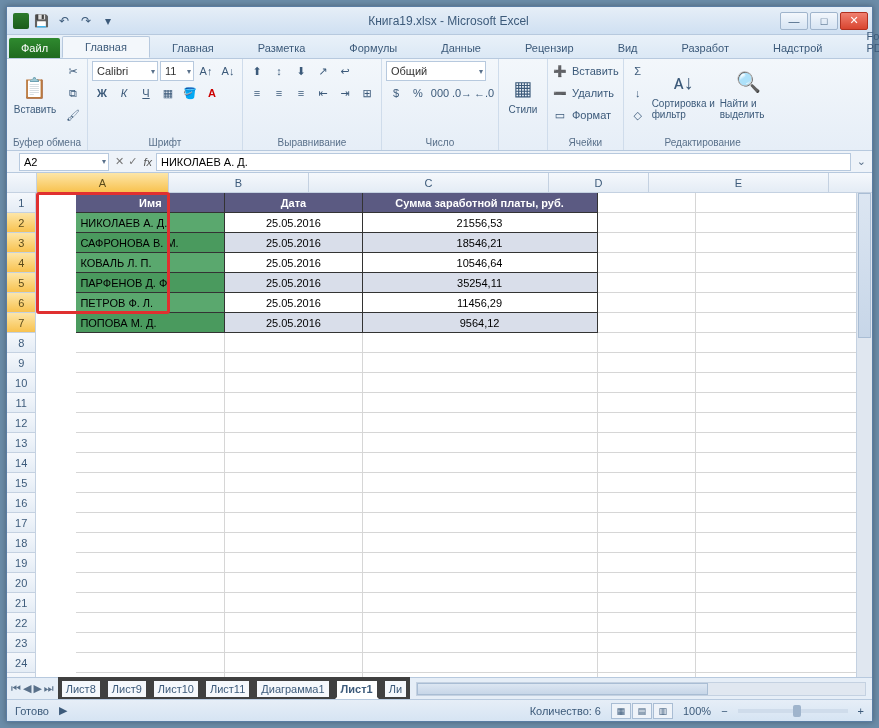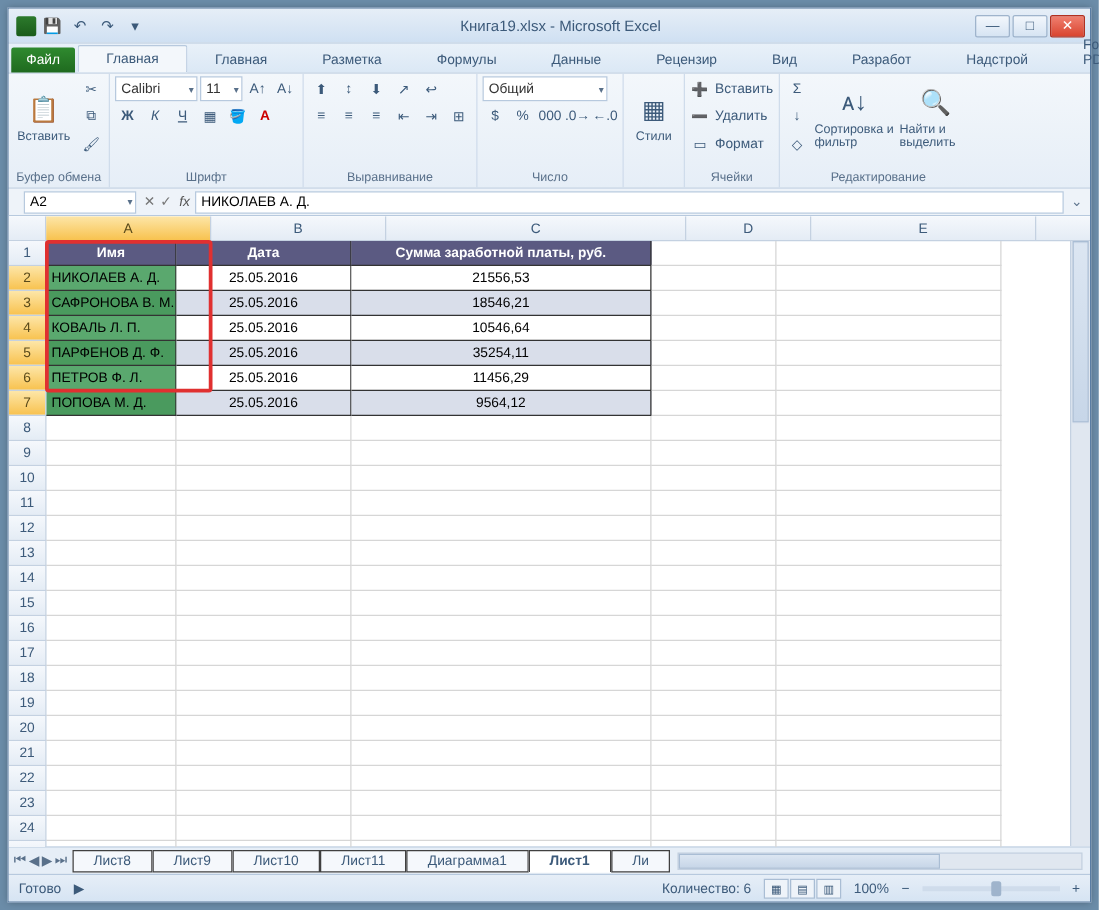--- a/index.html
+++ b/index.html
@@ -54,36 +54,36 @@
 .ch.A { width:132px; background:linear-gradient(#fde6a8,#f8c24f); color:#5a4a1a; }
 .ch.B { width:140px; }
 .ch.C { width:240px; }
 .ch.D { width:100px; }
 .ch.E { width:180px; }
 .rows { flex:1; overflow:auto; position:relative; }
 .r { display:flex; height:20px; }
 .rh { width:30px; background:linear-gradient(#f5f8fc,#e4ecf5); border-right:1px solid #c4d1e1; border-bottom:1px solid #c4d1e1; display:flex; align-items:center; justify-content:center; font-size:11px; color:#3c5a7a; }
 .rh.sel { background:linear-gradient(#fde6a8,#f8c24f); color:#5a4a1a; }
 .cell { border-right:1px solid #d6d6d6; border-bottom:1px solid #d6d6d6; display:flex; align-items:center; padding:0 4px; font-size:11px; overflow:hidden; white-space:nowrap; }
-.cA { width:104px; }
+.cA { width:152px;margin-left:40px; }
 .cB { width:140px; justify-content:center; }
 .cC { width:240px; justify-content:center; }
 .cD { width:100px; }
 .cE { width:180px; }
 .hdr { background:#5b5a82; color:#fff; font-weight:bold; text-align:center; justify-content:center; border-right:1px solid #333; border-bottom:1px solid #333; }
 .dcell { background:#fff; border-right:1px solid #333; border-bottom:1px solid #333; }
 .dcell.alt { background:#d9deea; }
 .selcell { background:#5aa86e; color:#000; border-right:1px solid #333; border-bottom:1px solid #333; }
 .selcell.alt { background:#4a9a5e; }
 .outline { position:absolute; border:3px solid #e03030; border-radius:3px; pointer-events:none; }
 
 
 .sheettabs { height:22px; background:#e6eef7; border-top:1px solid #b7c9de; display:flex; align-items:center; font-size:11px; }
 .navbtns { display:flex; gap:2px; padding:0 4px; color:#59708a; }
-.stab { padding:2px 16px; border:1px solid #404040; background:#f5f8fc; margin-top:0; color:#3c5a7a; }
+.stab { padding:2px 4px; border:4px solid #404040; background:#f5f8fc; margin-top:0; color:#3c5a7a; }
 .stab.active { background:#fff; font-weight:bold; border-bottom-color:#fff; }
 .hscroll { flex:1; margin:0 6px; height:14px; background:#e0e7f0; border:1px solid #c4d1e1; position:relative; }
 .hscroll .thumb { position:absolute; left:0; width:65%; top:0; bottom:0; background:linear-gradient(#dce6f2,#c7d6e8); border:1px solid #a9bdd4; }
 
 
 .status { height:22px; background:linear-gradient(#e6eef7,#d6e4f3); border-top:1px solid #b7c9de; display:flex; align-items:center; font-size:11px; color:#3c5a7a; padding:0 8px; gap:10px; }
 .status .spacer { flex:1; }
 .viewbtns { display:flex; gap:1px; }
 .vb { width:20px; height:16px; border:1px solid #a9bdd4; background:#eef3f9; display:flex; align-items:center; justify-content:center; font-size:9px; }
 .slider { width:110px; height:4px; background:#cfdceb; position:relative; }

